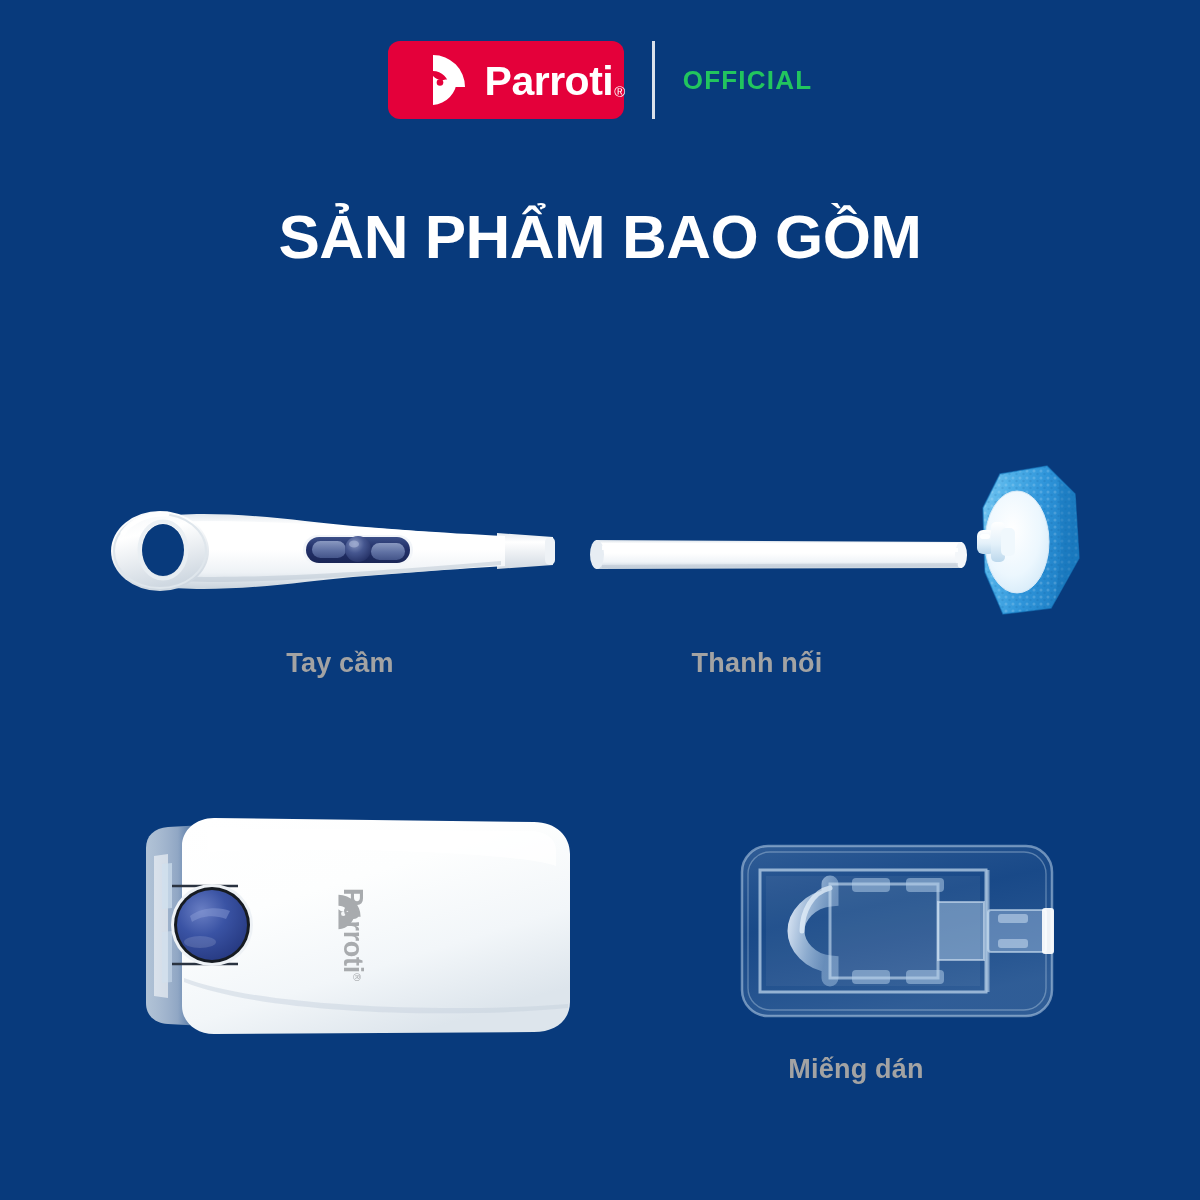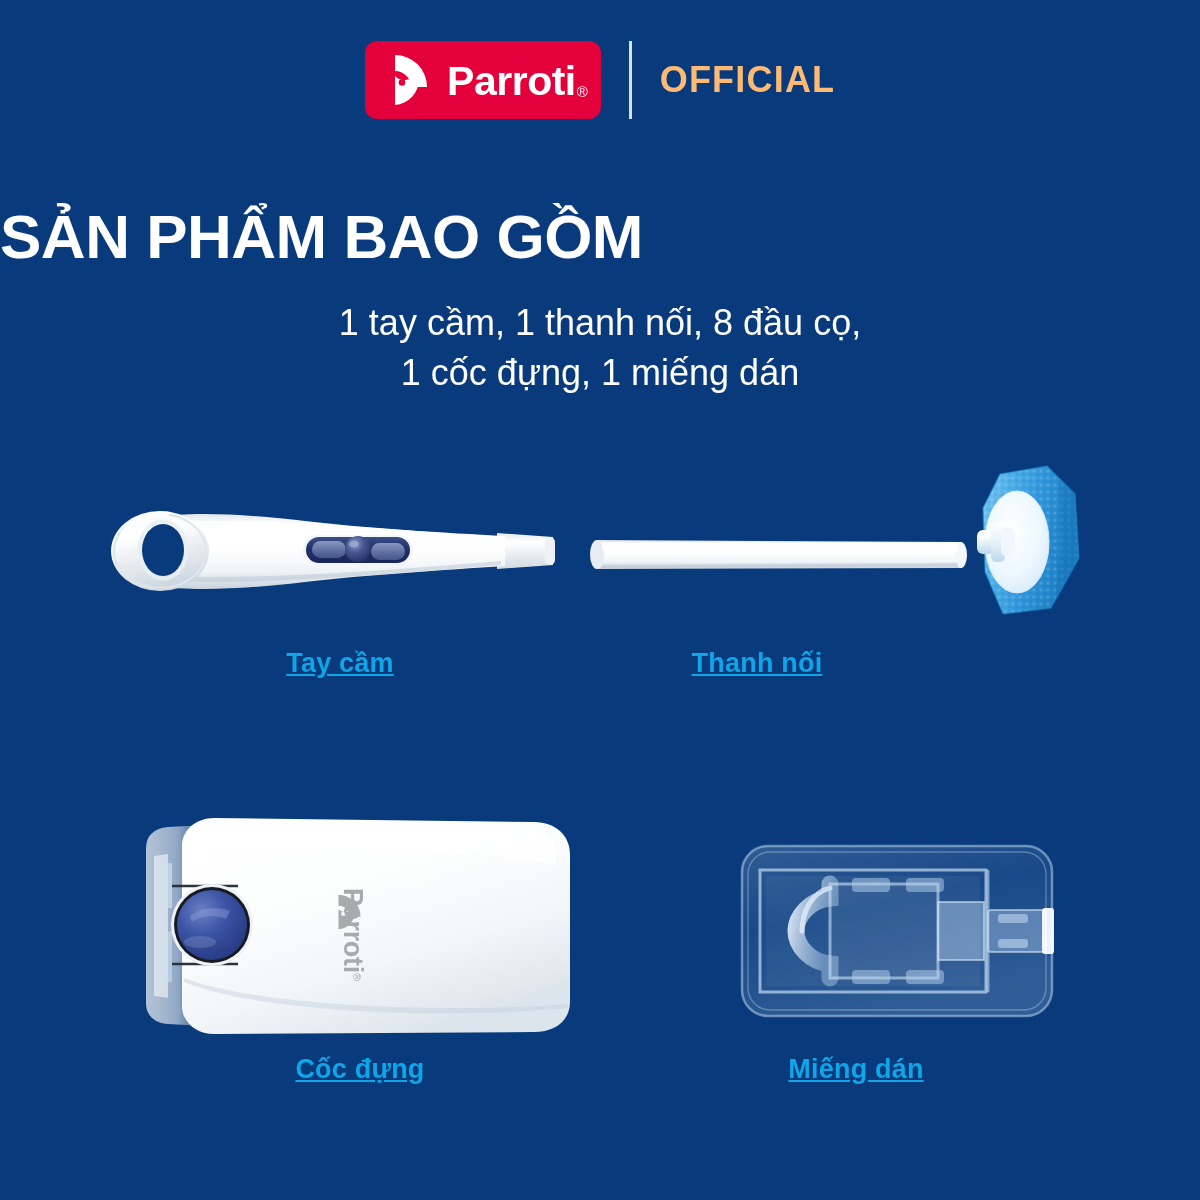--- a/index.html
+++ b/index.html
@@ -31,21 +31,21 @@
     justify-content: center;
     gap: 28px;
   }
   #logo-badge {
     width: 236px;
     height: 78px;
     background: #e4003a;
     border-radius: 12px;
     display: flex;
     align-items: center;
-    justify-content: center;
+    justify-content: flex-end;
     padding-left: 14px;
     box-sizing: border-box;
     gap: 8px;
   }
   #parrot-mark { width: 46px; height: 52px; display:block; flex: 0 0 auto;}
   #logo-wordmark {
     color: #ffffff;
     font-size: 41px;
     font-weight: bold;
     letter-spacing: -0.5px;
@@ -61,34 +61,34 @@
     left: 1px;
     font-weight: normal;
   }
   #brand-divider {
     width: 3px;
     height: 78px;
     background: #ffffff;
     opacity: 0.85;
   }
   #official-store {
-    color: #fdba74;
-    font-size: 36px;
+    color: #22c55e;
+    font-size: 26px;
     font-weight: bold;
     line-height: 1.18;
     letter-spacing: 1.2px;
     text-transform: uppercase;
   }
 
   
   #headline {
     position: absolute;
     left: 0; top: 204px;
     width: 1200px;
-    text-align: left;
+    text-align: center;
     color: #ffffff;
     font-size: 62px;
     font-weight: bold;
     letter-spacing: -0.5px;
     line-height: 1.05;
   }
   #subheadline {
     position: absolute;
     left: 0; top: 298px;
     width: 1200px;
@@ -96,27 +96,26 @@
     color: #ffffff;
     font-size: 36px;
     font-weight: 500;
     line-height: 1.38;
   }
   #subheadline div { white-space: nowrap; }
 
   
   .prod-label {
     position: absolute;
-    color: #0ea5e9;
+    color: #a3a3a3;
     font-size: 27px;
     font-weight: bold;
     text-align: center;
     white-space: nowrap;
     letter-spacing: 0.2px;
-    text-decoration: underline;
   }
   #label-handle   { left: 180px; top: 648px; width: 320px; }
   #label-rod      { left: 597px; top: 648px; width: 320px; }
   #label-brush    { left: 905px; top: 648px; width: 260px; }
   #label-cup      { left: 200px; top: 1054px; width: 320px; }
   #label-sticker  { left: 696px; top: 1054px; width: 320px; }
 
   
   #handle-wrap {
     position: absolute;
@@ -198,24 +197,20 @@
 
     <div id="brand-divider"></div>
 
     <div id="official-store">
       <div>OFFICIAL</div>
     </div>
   </div>
 
   <div id="headline">SẢN PHẨM BAO GỒM</div>
 
-  <div id="subheadline">
-    <div>1 tay cầm, 1 thanh nối, 8 đầu cọ,</div>
-    <div>1 cốc đựng, 1 miếng dán</div>
-  </div>
 
   <div id="handle-wrap">
     <svg id="handle-svg" viewBox="0 0 470 110" aria-hidden="true">
       <defs>
         <linearGradient id="hbody" x1="0" y1="0" x2="0" y2="1">
           <stop offset="0%" stop-color="#e2e8ee"></stop>
           <stop offset="14%" stop-color="#ffffff"></stop>
           <stop offset="48%" stop-color="#ffffff"></stop>
           <stop offset="78%" stop-color="#eef2f6"></stop>
           <stop offset="100%" stop-color="#c9d3dd"></stop>
@@ -438,16 +433,15 @@
         <rect x="262" y="74" width="58" height="42" rx="3" fill="none" stroke="#cfe2f4" stroke-width="2" opacity="0.6"></rect>
         <rect x="272" y="78" width="30" height="9" rx="3" fill="#c8ddf1" opacity="0.55"></rect>
         <rect x="272" y="103" width="30" height="9" rx="3" fill="#c8ddf1" opacity="0.55"></rect>
         <rect x="316" y="72" width="12" height="46" rx="3" fill="#ffffff" opacity="0.92"></rect>
       </g>
     </svg>
   </div>
 
   <div class="prod-label" id="label-handle">Tay cầm</div>
   <div class="prod-label" id="label-rod">Thanh nối</div>
-  <div class="prod-label" id="label-cup">Cốc đựng</div>
   <div class="prod-label" id="label-sticker">Miếng dán</div>
 
 </div>
 
 </body></html>

